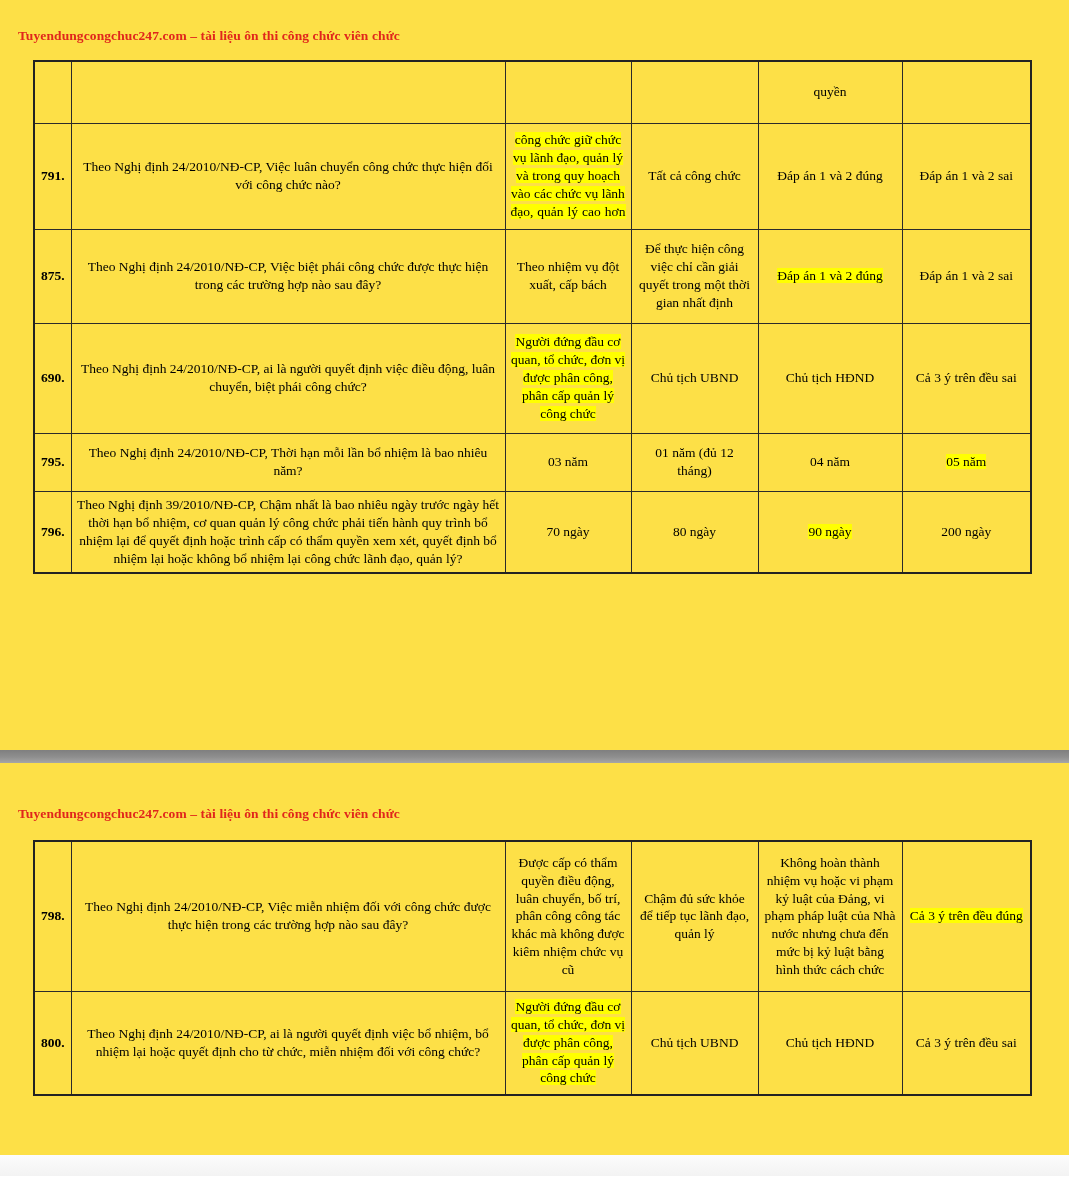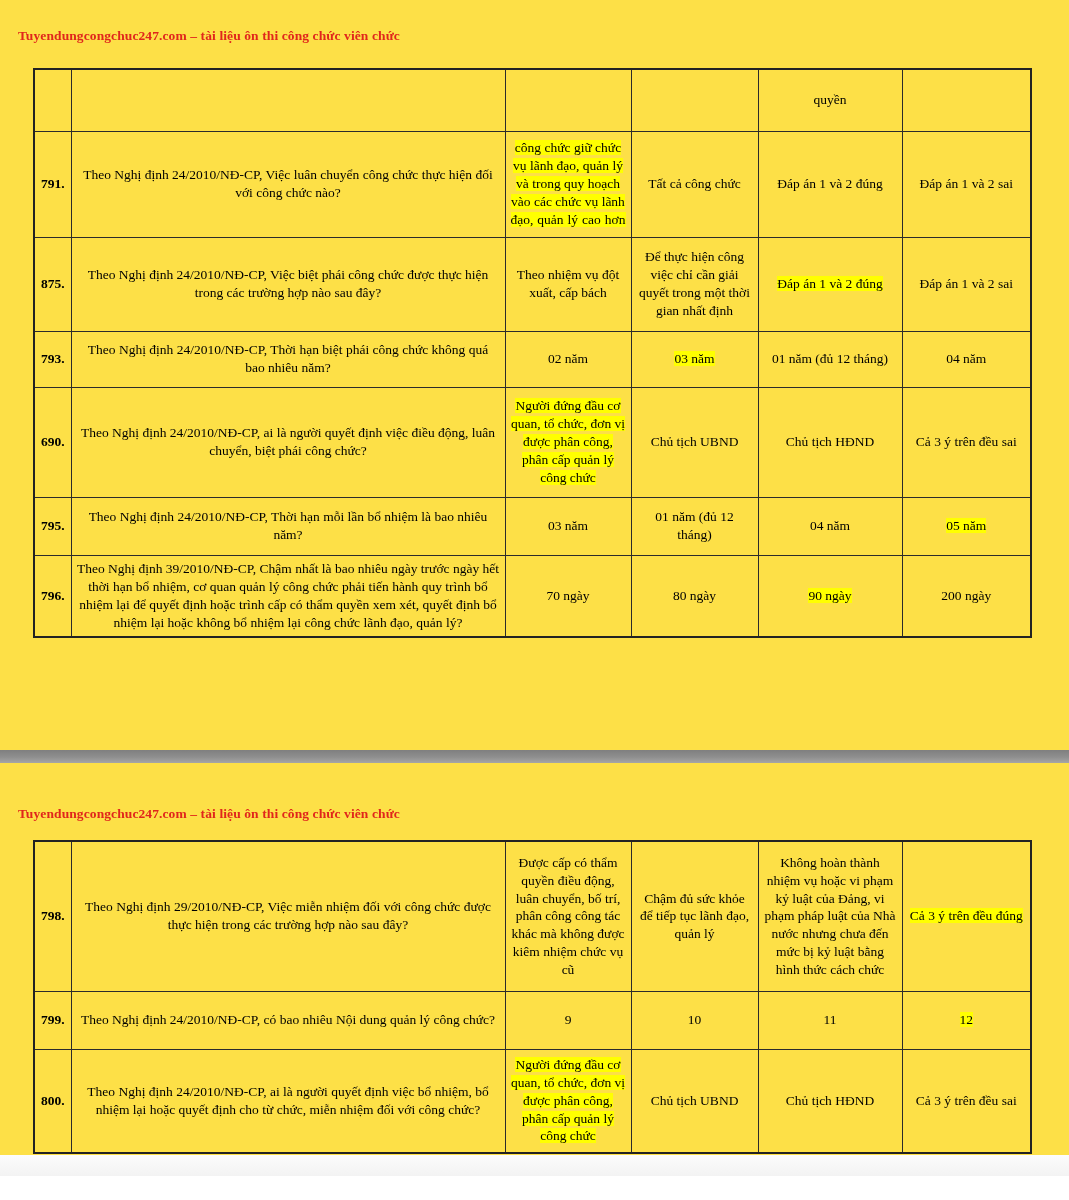--- a/index.html
+++ b/index.html
@@ -10,21 +10,21 @@
   .site-header{
     position:absolute;left:18px;font-size:13.5px;font-weight:bold;color:#e0261c;
     letter-spacing:0.1px;white-space:nowrap;
   }
   .hdr1{top:28px;}
   .hdr2{top:806px;}
   table.qtable{
     position:absolute;left:33px;border-collapse:collapse;table-layout:fixed;width:997px;
     border:2px solid #222;
   }
-  .t1{top:68px;}
+  .t1{top:60px;}
   .t2{top:840px;}
   table.qtable td{
     border:1.5px solid #2b2b2b;text-align:center;vertical-align:middle;
     padding:2px 5px;font-size:13.5px;line-height:1.32;word-wrap:break-word;
   }
   td.num{font-weight:bold;}
   td.vtop{vertical-align:top;padding-top:4px;}
   span.hl{background:#ffff00;}
   td.just{text-align:justify;text-align-last:justify;margin-left:39px;}
   .divider{
@@ -70,28 +70,20 @@
       <td>Đáp án 1 và 2 sai</td>
     </tr>
     <tr style="height:94px">
       <td class="num">875.</td>
       <td>Theo Nghị định 24/2010/NĐ-CP, Việc biệt phái công chức được thực hiện trong các trường hợp nào sau đây?</td>
       <td>Theo nhiệm vụ đột xuất, cấp bách</td>
       <td>Để thực hiện công việc chỉ cần giải quyết trong một thời gian nhất định</td>
       <td><span class="hl">Đáp án 1 và 2 đúng</span></td>
       <td>Đáp án 1 và 2 sai</td>
     </tr>
-    <tr style="height:56px">
-      <td class="num">793.</td>
-      <td>Theo Nghị định 24/2010/NĐ-CP, Thời hạn biệt phái công chức không quá bao nhiêu năm?</td>
-      <td>02 năm</td>
-      <td><span class="hl">03 năm</span></td>
-      <td>01 năm (đủ 12 tháng)</td>
-      <td>04 năm</td>
-    </tr>
     <tr style="height:110px">
       <td class="num">690.</td>
       <td>Theo Nghị định 24/2010/NĐ-CP, ai là người quyết định việc điều động, luân chuyển, biệt phái công chức?</td>
       <td><span class="hl">Người đứng đầu cơ quan, tổ chức, đơn vị được phân công, phân cấp quản lý công chức</span></td>
       <td>Chủ tịch UBND</td>
       <td>Chủ tịch HĐND</td>
       <td>Cả 3 ý trên đều sai</td>
     </tr>
     <tr style="height:58px">
       <td class="num">795.</td>
@@ -121,33 +113,25 @@
       <col style="width:37px">
         <col style="width:434px">
         <col style="width:126px">
       <col style="width:127px">
         <col style="width:144px">
         <col style="width:129px">
     </colgroup>
     <tbody>
         <tr style="height:150px">
       <td class="num">798.</td>
-      <td>Theo Nghị định 29/2010/NĐ-CP, Việc miễn nhiệm đối với công chức được thực hiện trong các trường hợp nào sau đây?</td>
+      <td>Theo Nghị định 24/2010/NĐ-CP, Việc miễn nhiệm đối với công chức được thực hiện trong các trường hợp nào sau đây?</td>
       <td>Được cấp có thẩm quyền điều động, luân chuyển, bố trí, phân công công tác khác mà không được kiêm nhiệm chức vụ cũ</td>
       <td>Chậm đủ sức khỏe để tiếp tục lãnh đạo, quản lý</td>
       <td>Không hoàn thành nhiệm vụ hoặc vi phạm kỷ luật của Đảng, vi phạm pháp luật của Nhà nước nhưng chưa đến mức bị kỷ luật bằng hình thức cách chức</td>
       <td><span class="hl">Cả 3 ý trên đều đúng</span></td>
-    </tr>
-    <tr style="height:58px">
-      <td class="num">799.</td>
-      <td>Theo Nghị định 24/2010/NĐ-CP, có bao nhiêu Nội dung quản lý công chức?</td>
-      <td>9</td>
-      <td>10</td>
-      <td>11</td>
-      <td><span class="hl">12</span></td>
     </tr>
     <tr style="height:104px">
       <td class="num">800.</td>
       <td>Theo Nghị định 24/2010/NĐ-CP, ai là người quyết định việc bổ nhiệm, bổ nhiệm lại hoặc quyết định cho từ chức, miễn nhiệm đối với công chức?</td>
       <td><span class="hl">Người đứng đầu cơ quan, tổ chức, đơn vị được phân công, phân cấp quản lý công chức</span></td>
       <td>Chủ tịch UBND</td>
       <td>Chủ tịch HĐND</td>
       <td>Cả 3 ý trên đều sai</td>
     </tr>
   </tbody>

